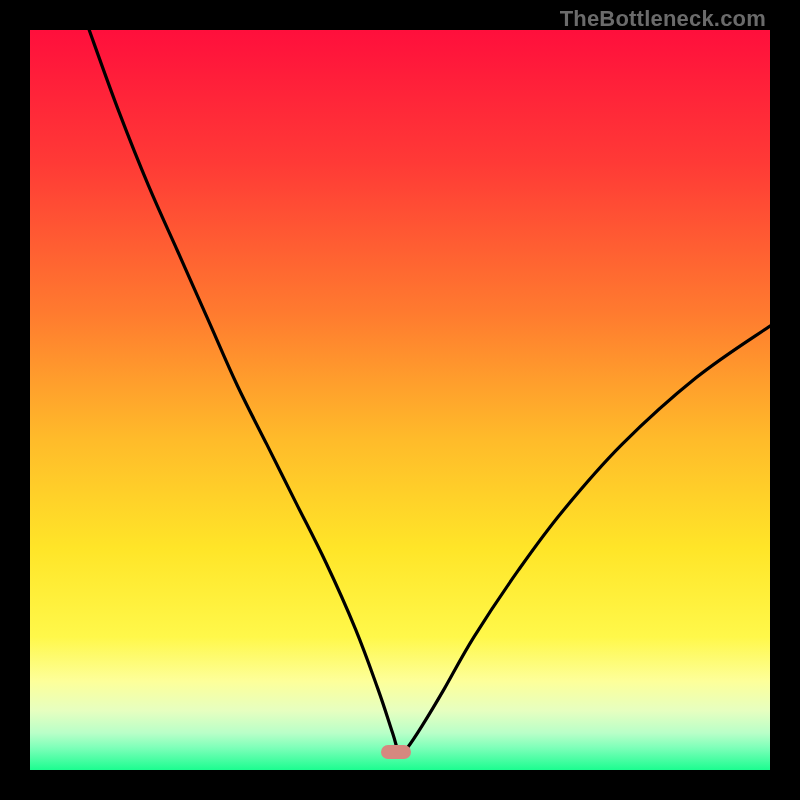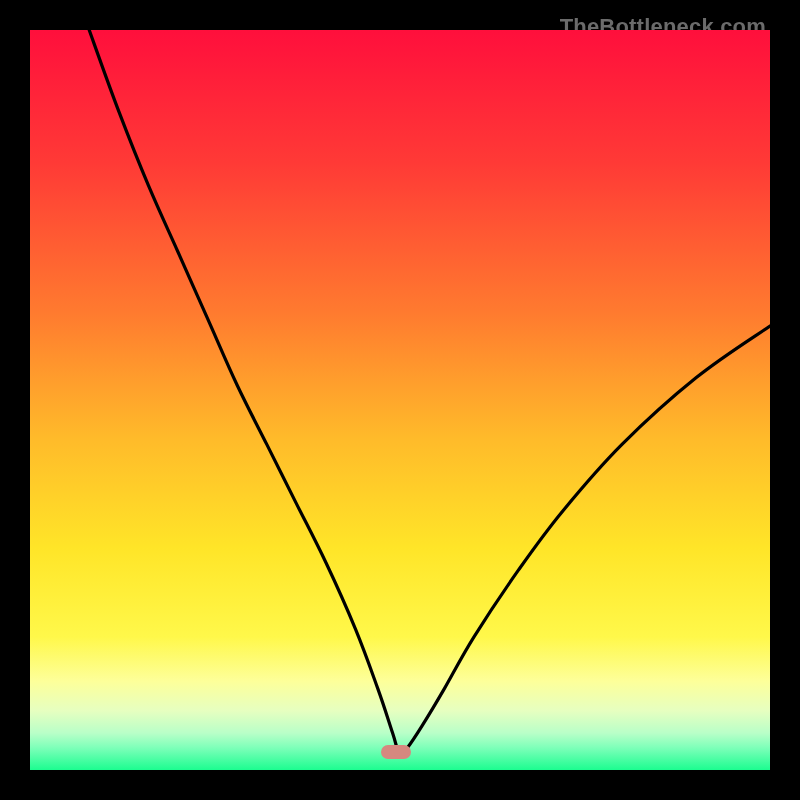--- a/index.html
+++ b/index.html
@@ -44,21 +44,20 @@
   }
   .watermark {
     position: absolute;
     top: 6px;
     right: 34px;
     font-size: 22px;
     font-weight: 600;
     color: #6b6b6b;
     letter-spacing: 0.2px;
     user-select: none;
-    margin-top: 8px;
   }
 </style>
 </head>
 <body>
 
 <div class="frame">
 
   <div class="watermark">TheBottleneck.com</div>
 
   <div class="plot">

